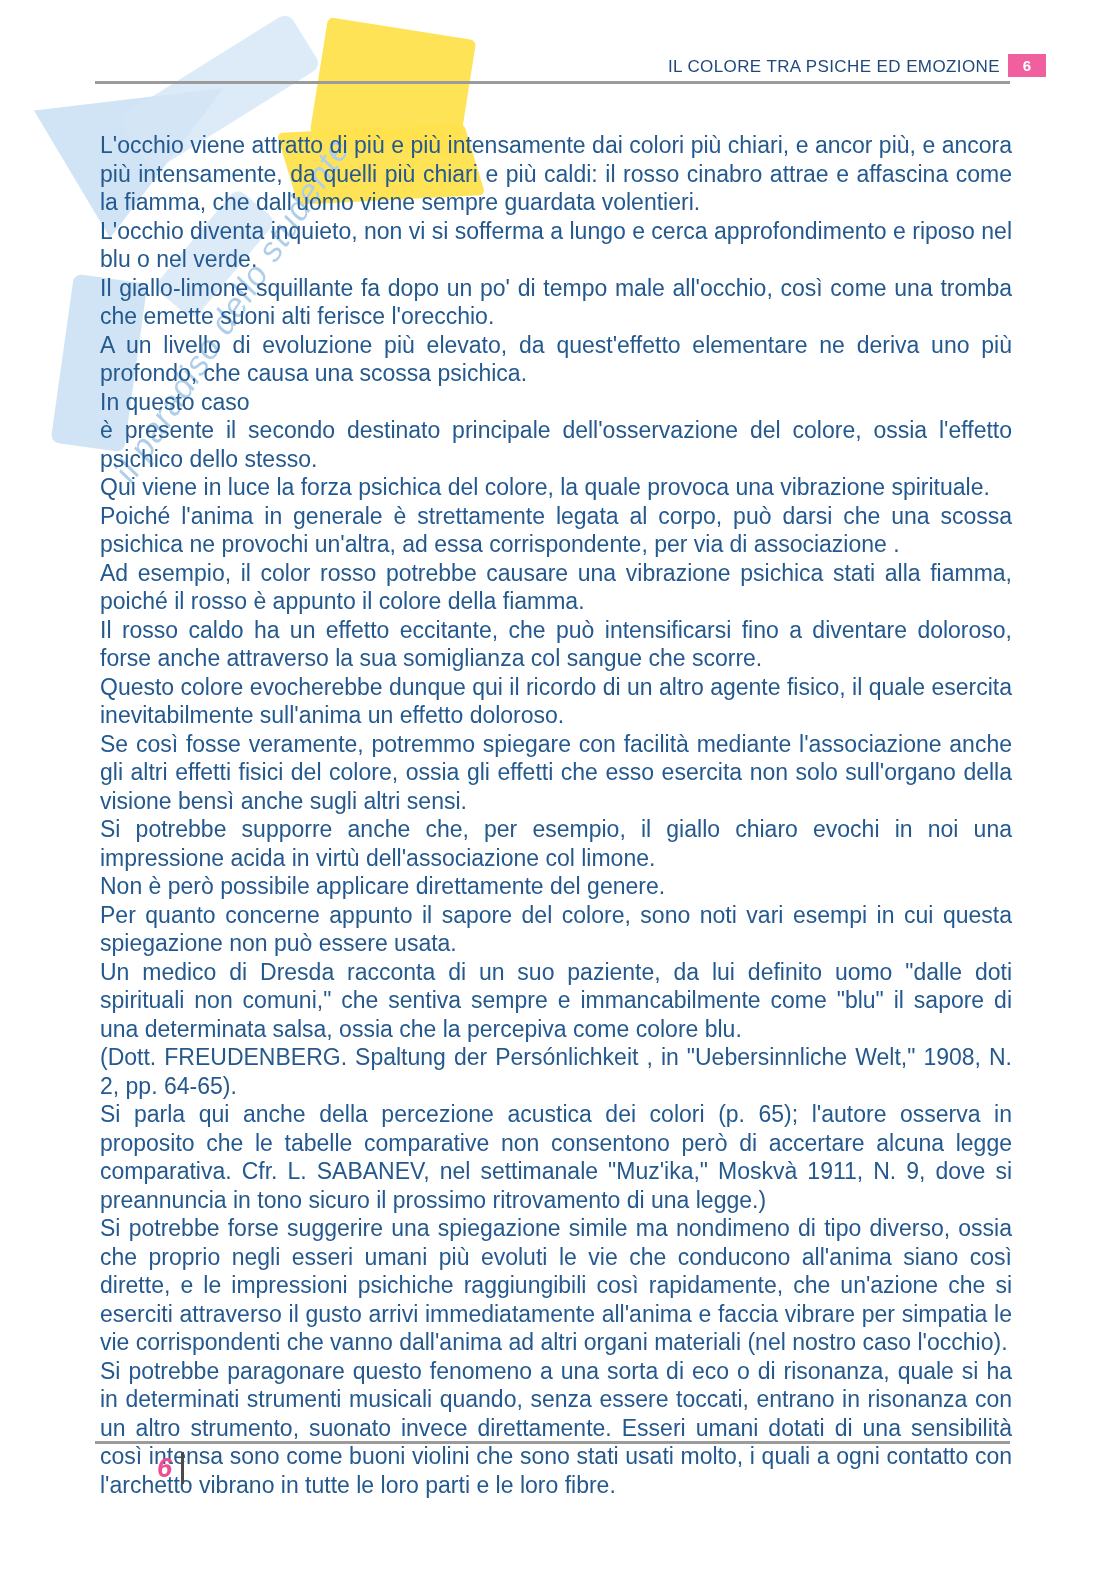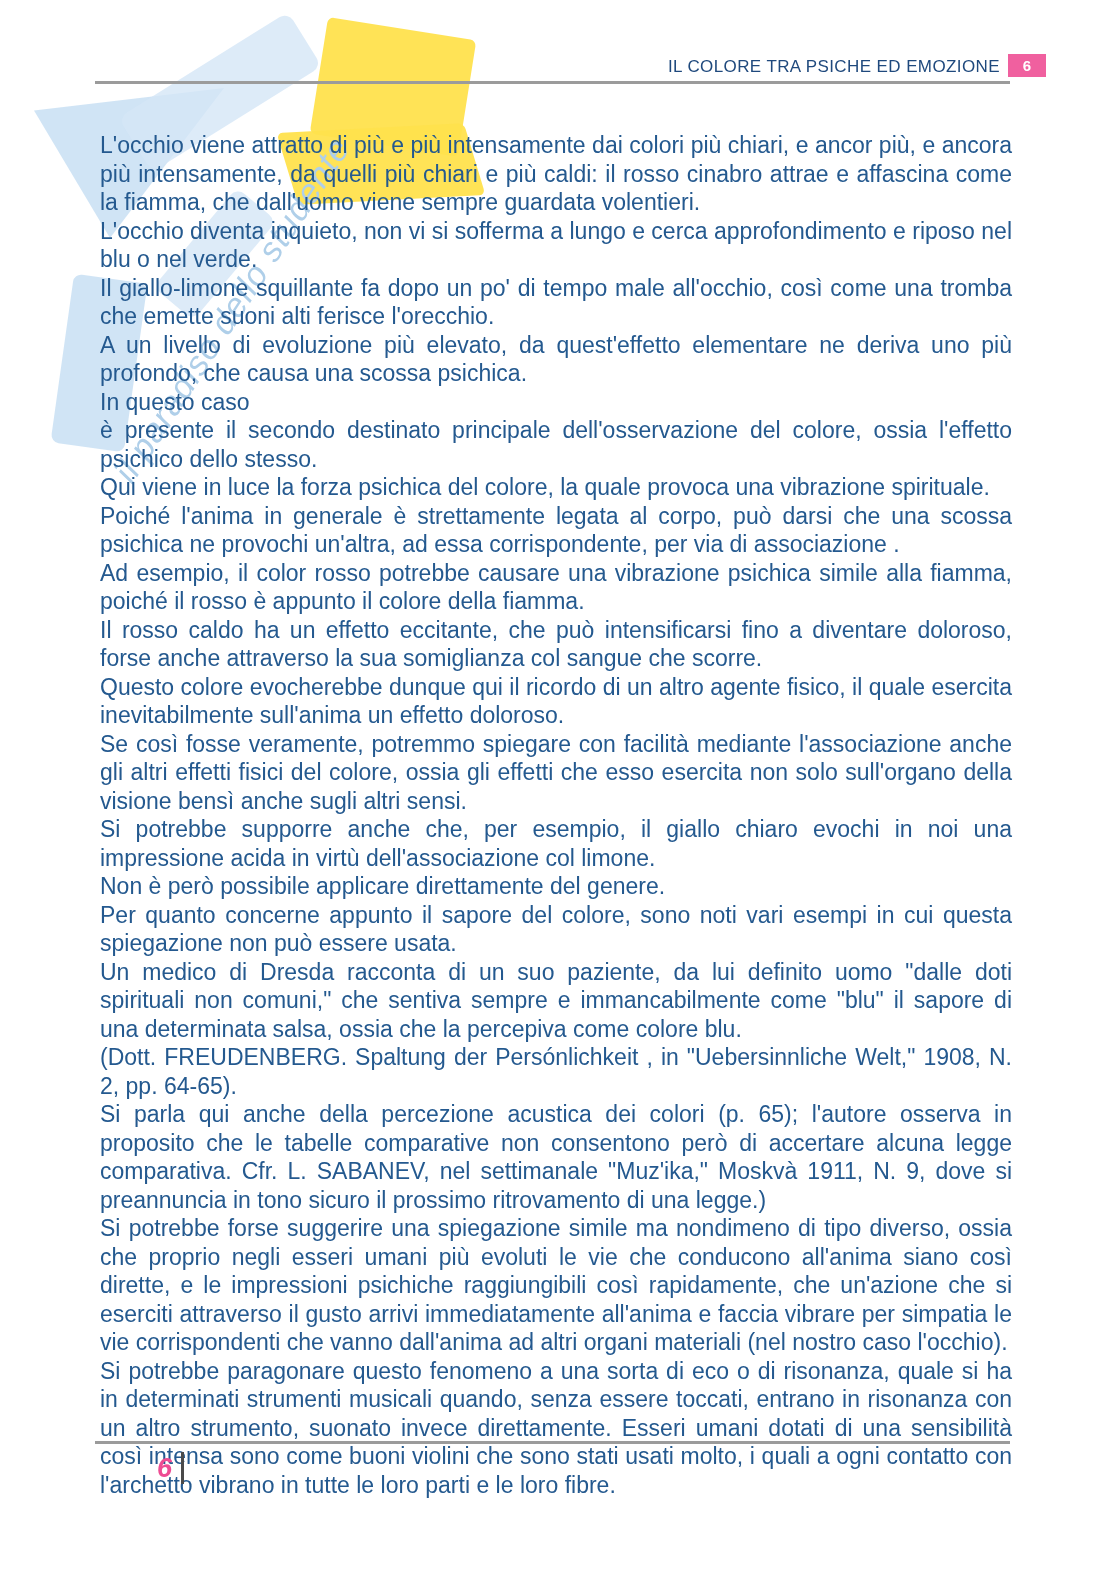--- a/index.html
+++ b/index.html
@@ -155,21 +155,21 @@
 
   <main class="content">
     <p>L'occhio viene attratto di più e più intensamente dai colori più chiari, e ancor più, e ancora più intensamente, da quelli più chiari e più caldi: il rosso cinabro attrae e affascina come la fiamma, che dall'uomo viene sempre guardata volentieri.</p>
     <p>L'occhio diventa inquieto, non vi si sofferma a lungo e cerca approfondimento e riposo nel blu o nel verde.</p>
     <p>Il giallo-limone squillante fa dopo un po' di tempo male all'occhio, così come una tromba che emette suoni alti ferisce l'orecchio.</p>
     <p>A un livello di evoluzione più elevato, da quest'effetto elementare ne deriva uno più profondo, che causa una scossa psichica.</p>
     <p>In questo caso</p>
     <p>è presente il secondo destinato principale dell'osservazione del colore, ossia l'effetto psichico dello stesso.</p>
     <p>Qui viene in luce la forza psichica del colore, la quale provoca una vibrazione spirituale.</p>
     <p>Poiché l'anima in generale è strettamente legata al corpo, può darsi che una scossa psichica ne provochi un'altra, ad essa corrispondente, per via di associazione .</p>
-    <p>Ad esempio, il color rosso potrebbe causare una vibrazione psichica simile alla fiamma, poiché il rosso è appunto il colore della fiamma.</p>
+    <p>Ad esempio, il color rosso potrebbe causare una vibrazione psichica stati alla fiamma, poiché il rosso è appunto il colore della fiamma.</p>
     <p>Il rosso caldo ha un effetto eccitante, che può intensificarsi fino a diventare doloroso, forse anche attraverso la sua somiglianza col sangue che scorre.</p>
     <p>Questo colore evocherebbe dunque qui il ricordo di un altro agente fisico, il quale esercita inevitabilmente sull'anima un effetto doloroso.</p>
     <p>Se così fosse veramente, potremmo spiegare con facilità mediante l'associazione anche gli altri effetti fisici del colore, ossia gli effetti che esso esercita non solo sull'organo della visione bensì anche sugli altri sensi.</p>
     <p>Si potrebbe supporre anche che, per esempio, il giallo chiaro evochi in noi una impressione acida in virtù dell'associazione col limone.</p>
     <p>Non è però possibile applicare direttamente del genere.</p>
     <p>Per quanto concerne appunto il sapore del colore, sono noti vari esempi in cui questa spiegazione non può essere usata.</p>
     <p>Un medico di Dresda racconta di un suo paziente, da lui definito uomo "dalle doti spirituali non comuni," che sentiva sempre e immancabilmente come "blu" il sapore di una determinata salsa, ossia che la percepiva come colore blu.</p>
     <p>(Dott. FREUDENBERG. Spaltung der Persónlichkeit , in "Uebersinnliche Welt," 1908, N. 2, pp. 64-65).</p>
     <p>Si parla qui anche della percezione acustica dei colori (p. 65); l'autore osserva in proposito che le tabelle comparative non consentono però di accertare alcuna legge comparativa. Cfr. L. SABANEV, nel settimanale "Muz'ika," Moskvà 1911, N. 9, dove si preannuncia in tono sicuro il prossimo ritrovamento di una legge.)</p>
     <p>Si potrebbe forse suggerire una spiegazione simile ma nondimeno di tipo diverso, ossia che proprio negli esseri umani più evoluti le vie che conducono all'anima siano così dirette, e le impressioni psichiche raggiungibili così rapidamente, che un'azione che si eserciti attraverso il gusto arrivi immediatamente all'anima e faccia vibrare per simpatia le vie corrispondenti che vanno dall'anima ad altri organi materiali (nel nostro caso l'occhio).</p>

